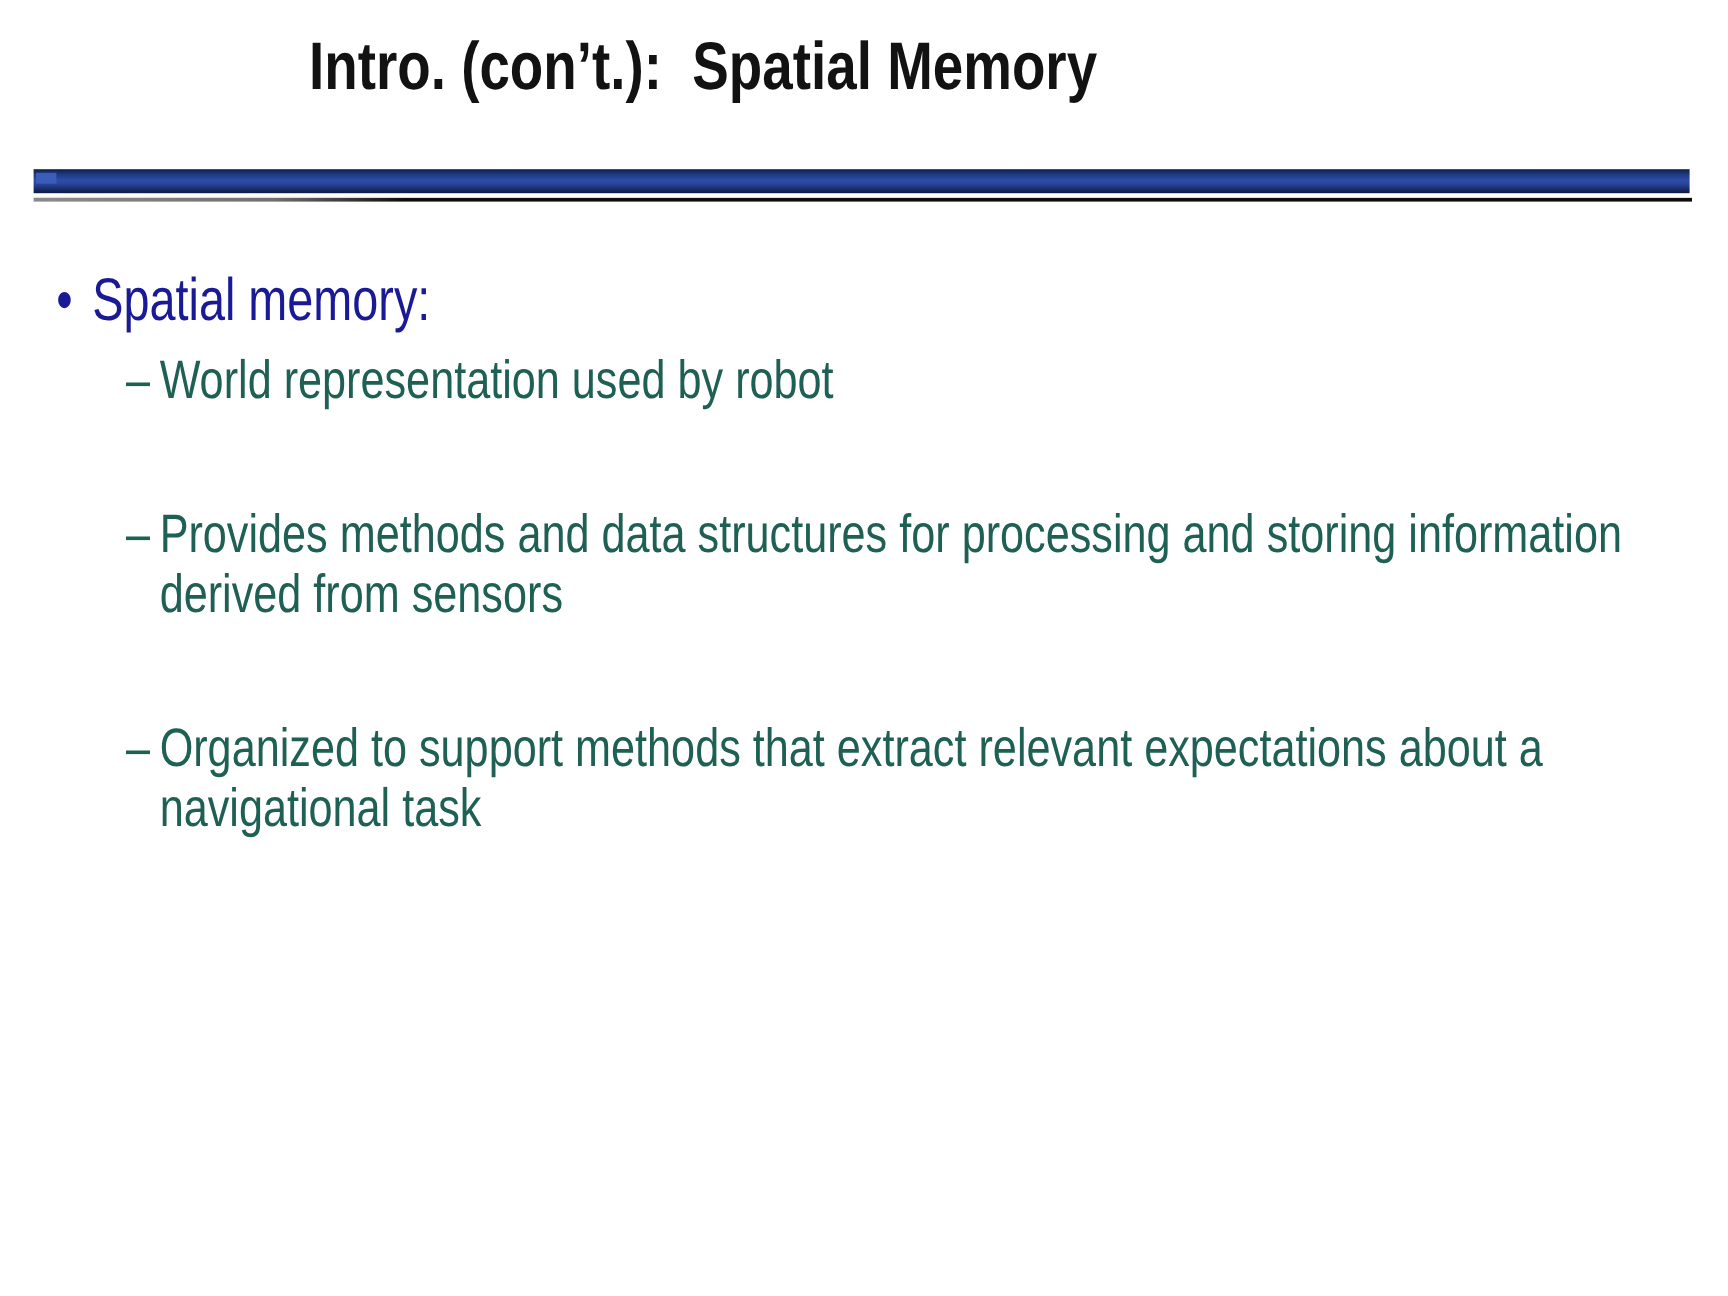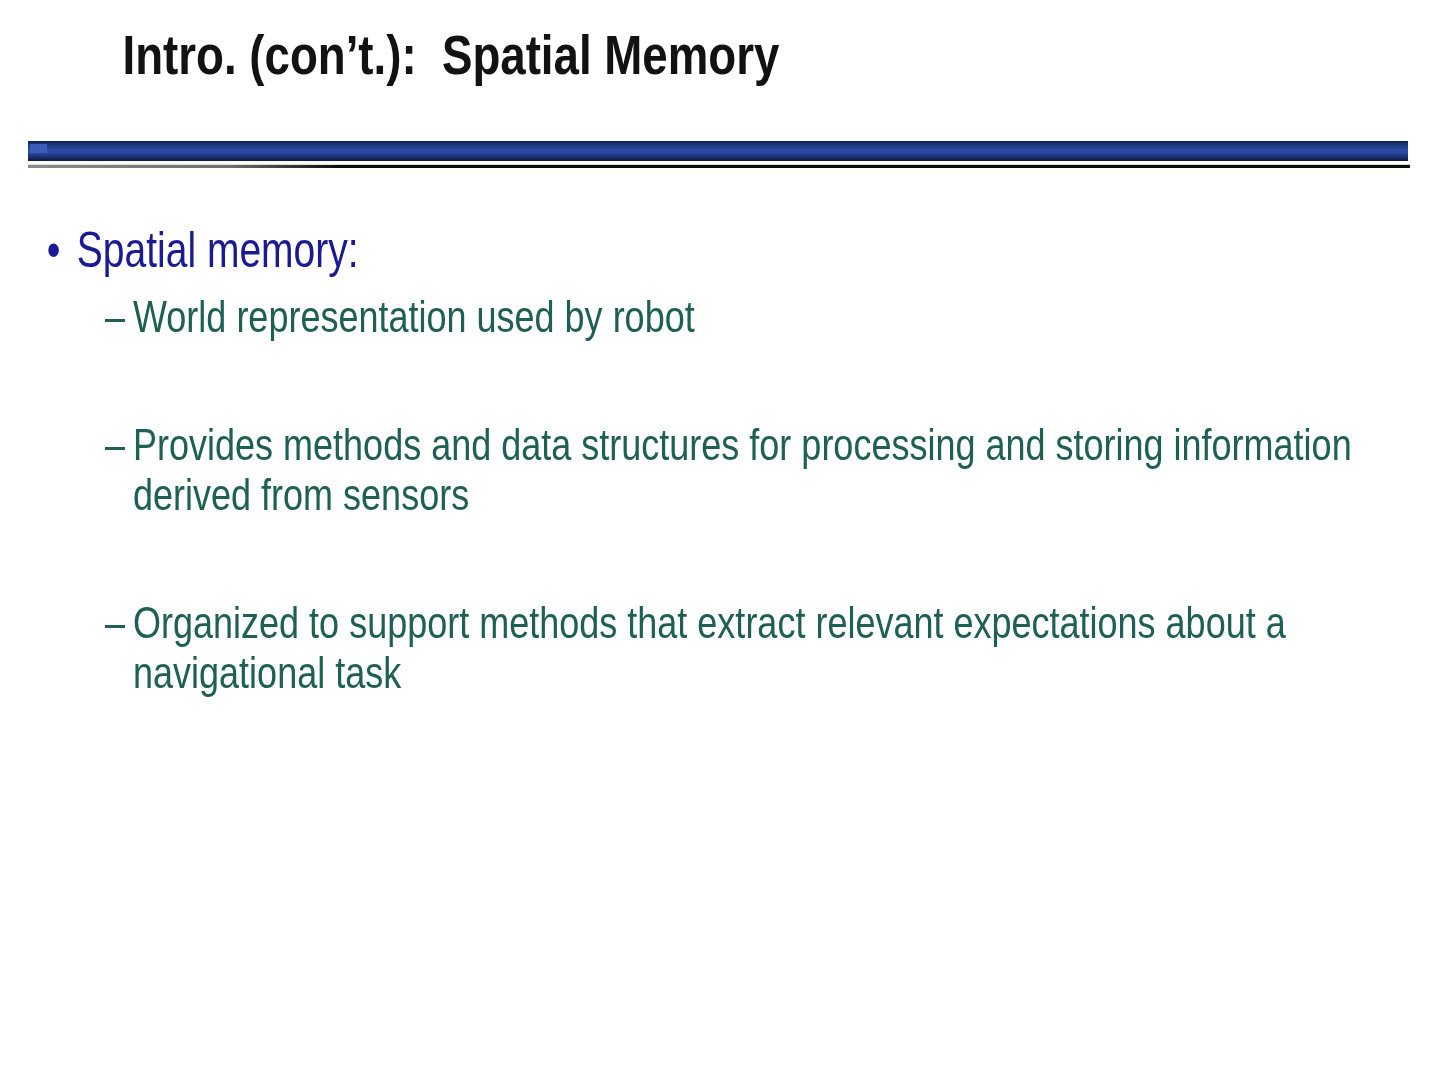--- a/index.html
+++ b/index.html
@@ -16,21 +16,21 @@
     font-family: "Liberation Sans", sans-serif;
   }
 
   
   .title-wrap {
     position: absolute;
     top: 22px;
     left: 0;
     width: 1172px;
     display: flex;
-    padding-left: 48px;
+    justify-content: center;
   }
   .title-text {
     display: inline-block;
     font-size: 56px;
     line-height: 66px;
     font-weight: bold;
     color: #121212;
     white-space: pre;            
     transform: scaleX(0.815);    
     transform-origin: 50% 50%;

